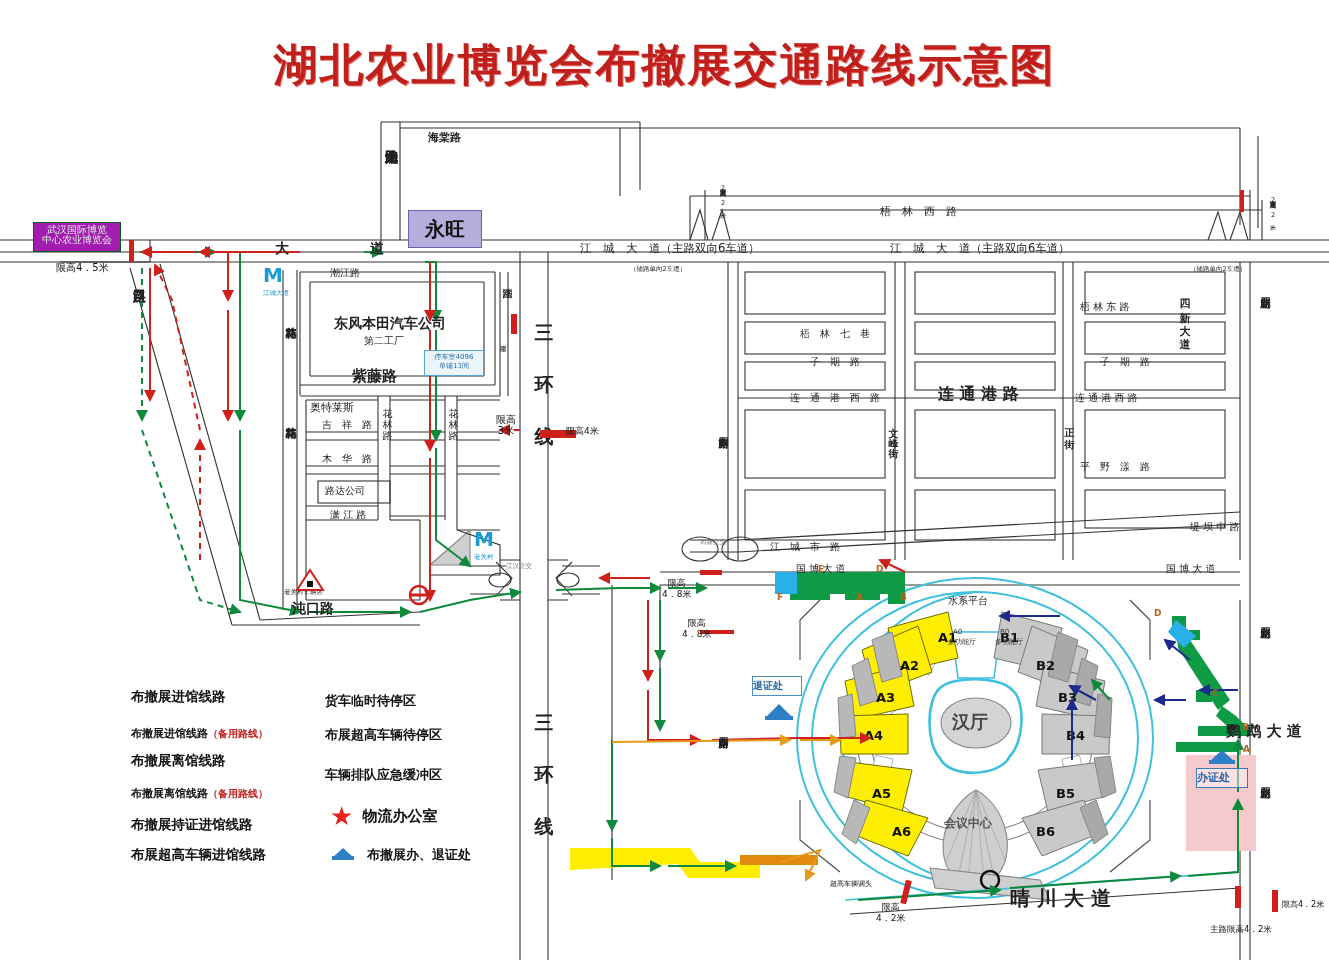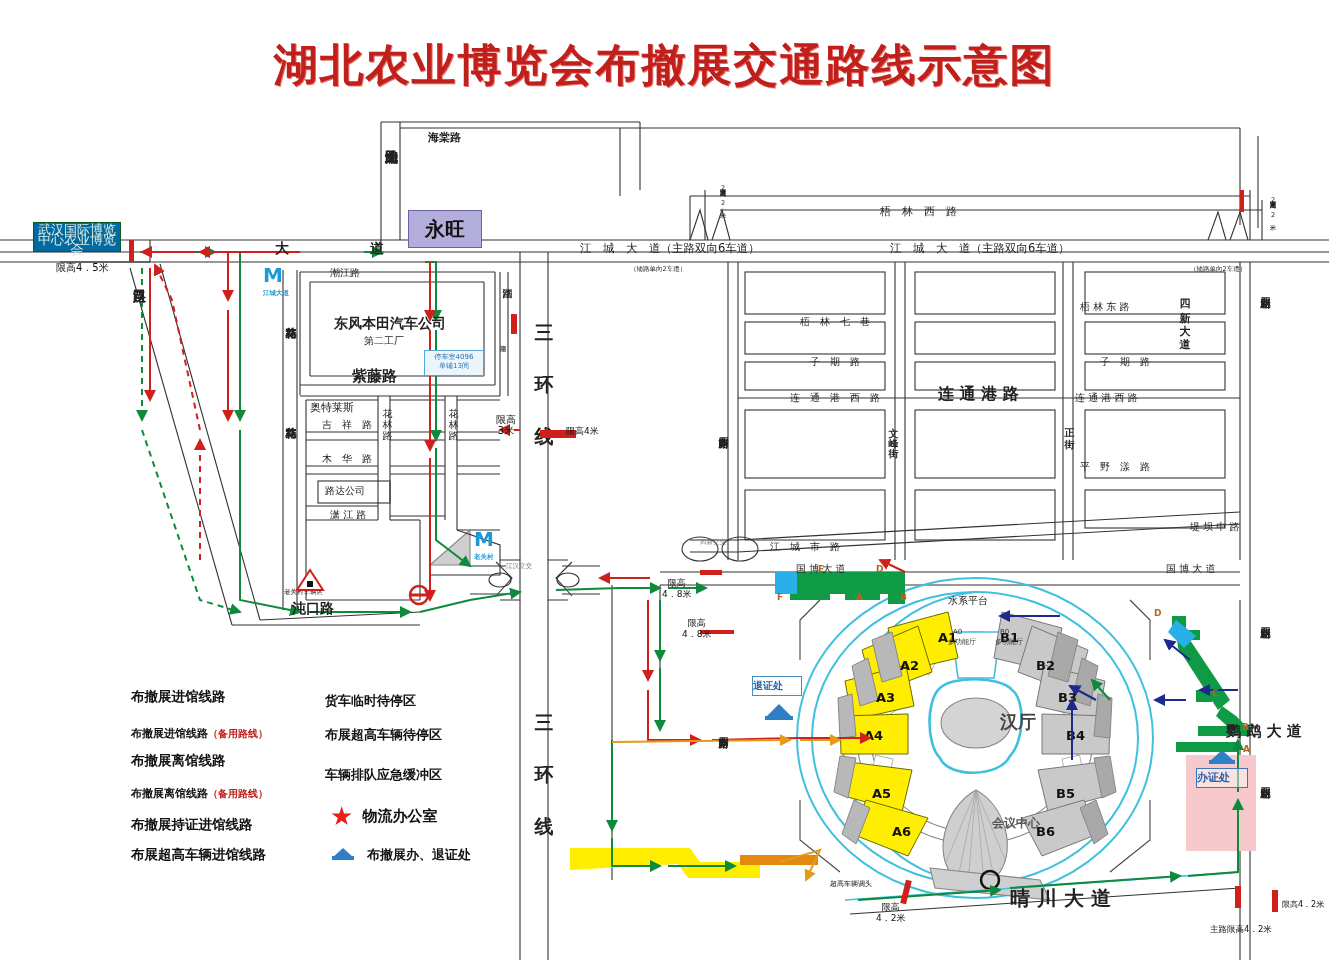--- a/index.html
+++ b/index.html
@@ -15,35 +15,35 @@
   .rd{position:absolute;color:#222;font-weight:bold;white-space:nowrap;}
   .rd.v{writing-mode:vertical-rl;text-orientation:upright;}
   .lbl-sm{font-size:10px;}
   .lbl-xs{font-size:6.5px;}
   .legend{position:absolute;left:125px;top:688px;width:360px;height:195px;}
   .lg-row{position:absolute;}
   .lg-txt{font-size:13.5px;font-weight:bold;color:#111;white-space:nowrap;}
   .lg-txt small{font-size:10px;color:#c0201c;font-weight:bold;}
   .lg-txt2{font-size:13px;font-weight:bold;color:#111;white-space:nowrap;}
   .star{color:#e8211c;font-size:26px;line-height:20px;}
-  .hall{position:absolute;font-weight:bold;color:#111;margin-left:48px;}
+  .hall{position:absolute;font-weight:bold;color:#111;}
   .yellowhall{fill:#ffee00;stroke:#6b6b00;stroke-width:1;}
   .greyhall{fill:#c9c9c9;stroke:#777;stroke-width:1;}
   .hl{font-size:13px;font-weight:bold;fill:#111;}
   .hl-sm{font-size:7px;fill:#333;}
   .zone-lbl{position:absolute;font-size:9px;font-weight:bold;color:#b5651d;}
   .cn{font-family:"DejaVu Sans","Liberation Sans",sans-serif;}
   .limit{position:absolute;font-size:10px;color:#111;text-align:center;line-height:11px;white-space:nowrap;}
   .limit-sm{position:absolute;font-size:8px;color:#111;text-align:right;line-height:9px;white-space:nowrap;}
   .bluebox{position:absolute;border:1px solid #5aa5d8;background:#eaf6fc;color:#2b6ea8;font-size:10px;text-align:center;}
   .purplebox{position:absolute;background:#b3aedb;border:1px solid #6a63a8;color:#111;font-weight:bold;text-align:center;}
-  .greensign{position:absolute;background:#0369a1;border:1px solid #055c1e;color:#dfeee2;font-size:13px;text-align:center;line-height:10px;}
+  .greensign{position:absolute;background:#a21caf;border:1px solid #055c1e;color:#dfeee2;font-size:10px;text-align:center;line-height:10px;}
   .certbox{position:absolute;border:1px solid #4a8fc0;color:#2763a8;font-size:11px;font-weight:bold;text-align:left;background:rgba(255,255,255,.2)}
   .metro{position:absolute;color:#1a9ad6;font-weight:bold;font-size:20px;line-height:18px;}
-  .metro span{display:block;font-size:6.5px;color:#1a9ad6;font-weight:bold;}
+  .metro span{display:block;font-size:6.5px;color:#1a9ad6;font-weight:normal;}
 </style>
 </head>
 <body>
 
 <svg id="map" viewBox="0 0 1329 969" xmlns="http://www.w3.org/2000/svg">
   <defs>
     <marker id="ag" markerWidth="7" markerHeight="7" refX="5" refY="3" orient="auto">
       <path d="M0,0 L6,3 L0,6 z" fill="#0f8a3c"></path>
     </marker>
     <marker id="ar" markerWidth="7" markerHeight="7" refX="5" refY="3" orient="auto">
@@ -415,21 +415,21 @@
 
 <div class="rd cn" style="left:428px;top:130px;font-size:11px">海棠路</div>
 <div class="rd cn v" style="left:382px;top:140px;font-size:13px">太子湖北路</div>
 <div class="rd cn" style="left:275px;top:240px;font-size:14px">大</div>
 <div class="rd cn" style="left:370px;top:240px;font-size:14px">道</div>
 <div class="rd cn" style="left:580px;top:241px;font-size:11.5px;font-weight:normal">江　城　大　道（主路双向6车道）</div>
 <div class="rd cn" style="left:890px;top:241px;font-size:11.5px;font-weight:normal">江　城　大　道（主路双向6车道）</div>
 <div class="rd cn lbl-xs" style="left:630px;top:265px;font-weight:normal">（辅路单向2车道）</div>
 <div class="rd cn lbl-xs" style="left:1190px;top:265px;font-weight:normal">（辅路单向2车道）</div>
 <div class="rd cn" style="left:880px;top:204px;font-size:11px;font-weight:normal">梧　林　西　路</div>
-<div class="rd cn lbl-sm" style="left:800px;top:315px;font-weight:normal">梧　林　七　巷</div>
+<div class="rd cn lbl-sm" style="left:800px;top:327px;font-weight:normal">梧　林　七　巷</div>
 <div class="rd cn lbl-sm" style="left:810px;top:355px;font-weight:normal">子　期　路</div>
 <div class="rd cn lbl-sm" style="left:790px;top:391px;font-weight:normal">连　通　港　西　路</div>
 <div class="rd cn lbl-sm" style="left:1080px;top:300px;font-weight:normal">梧  林  东  路</div>
 <div class="rd cn lbl-sm" style="left:1100px;top:355px;font-weight:normal">子　期　路</div>
 <div class="rd cn lbl-sm" style="left:1075px;top:391px;font-weight:normal">连  通  港  西  路</div>
 <div class="rd cn" style="left:938px;top:384px;font-size:16px">连 通 港 路</div>
 
 <div class="rd cn v" style="left:532px;top:310px;font-size:19px;letter-spacing:14px">三 环 线</div>
 <div class="rd cn v" style="left:532px;top:700px;font-size:19px;letter-spacing:14px">三 环 线</div>
 

